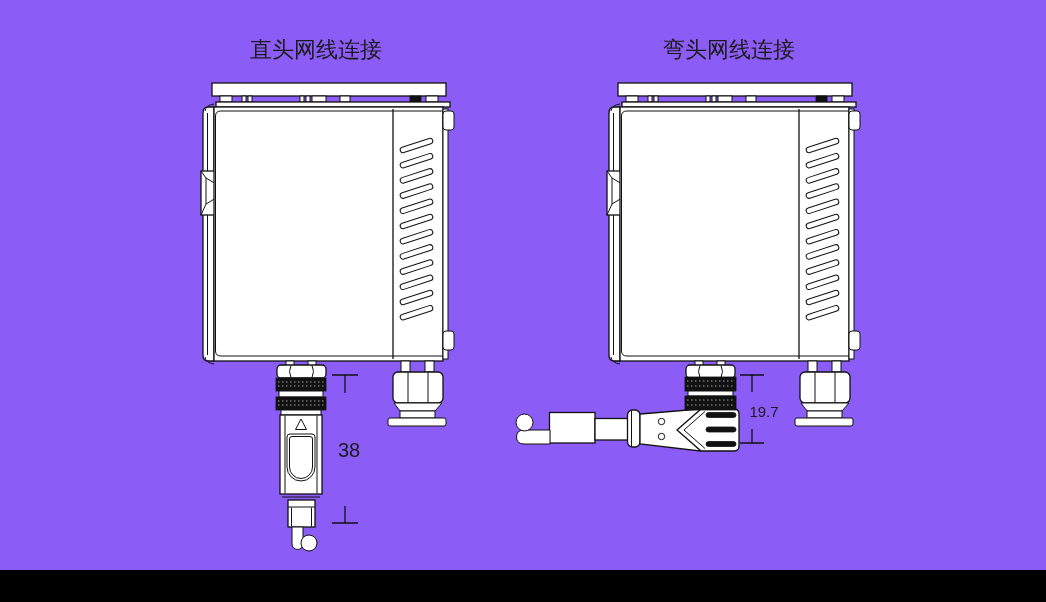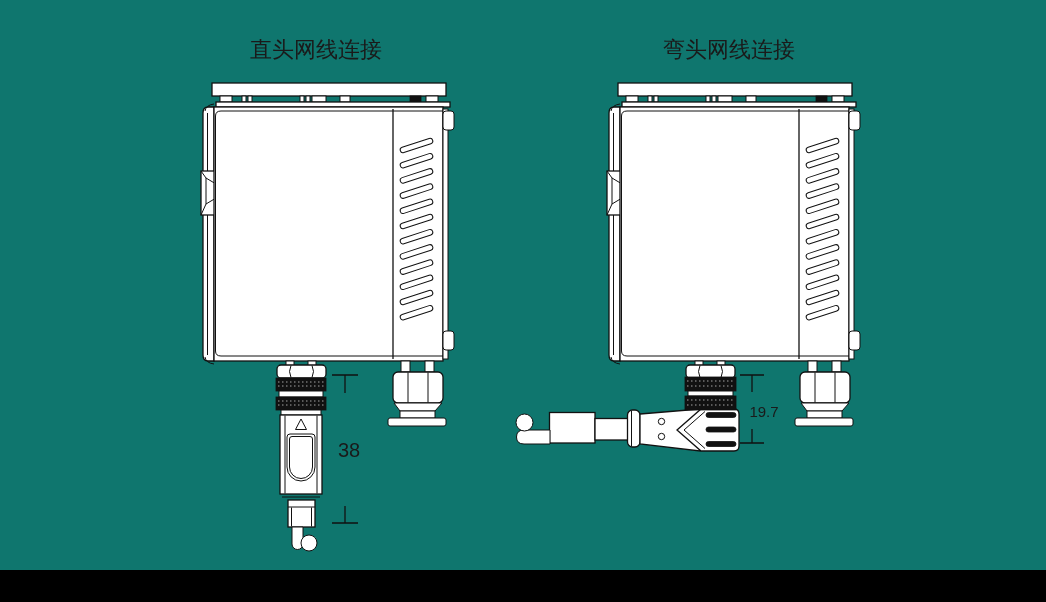--- a/index.html
+++ b/index.html
@@ -1,16 +1,16 @@
 <!DOCTYPE html>
 <html><head>
 <meta charset="utf-8">
 <style>
   html,body{margin:0;padding:0;background:#fff;}
-  .stage{position:relative;width:1046px;height:602px;background:#0f766e;overflow:hidden;}
+  .stage{position:relative;width:1046px;height:602px;background:#8b5cf6;overflow:hidden;}
   svg{display:block;}
   .shp{fill:#fff;stroke:#111;stroke-width:1.3;}
   .shpt{fill:#fff;stroke:#111;stroke-width:1;}
   .ln{fill:none;stroke:#111;stroke-width:1.3;}
   .thin{fill:none;stroke:#111;stroke-width:1;}
   .blk{fill:#111;stroke:#111;stroke-width:0.8;}
   .knurl-line{fill:none;stroke:#f2f2f2;stroke-width:1;stroke-dasharray:1.5 2.5;opacity:.65;}
   .txt{fill:#1a1a1a;font-family:"Liberation Sans","DejaVu Sans",sans-serif;}
   .title{font-size:22px;}
   .dim-lg{font-size:20px;}

